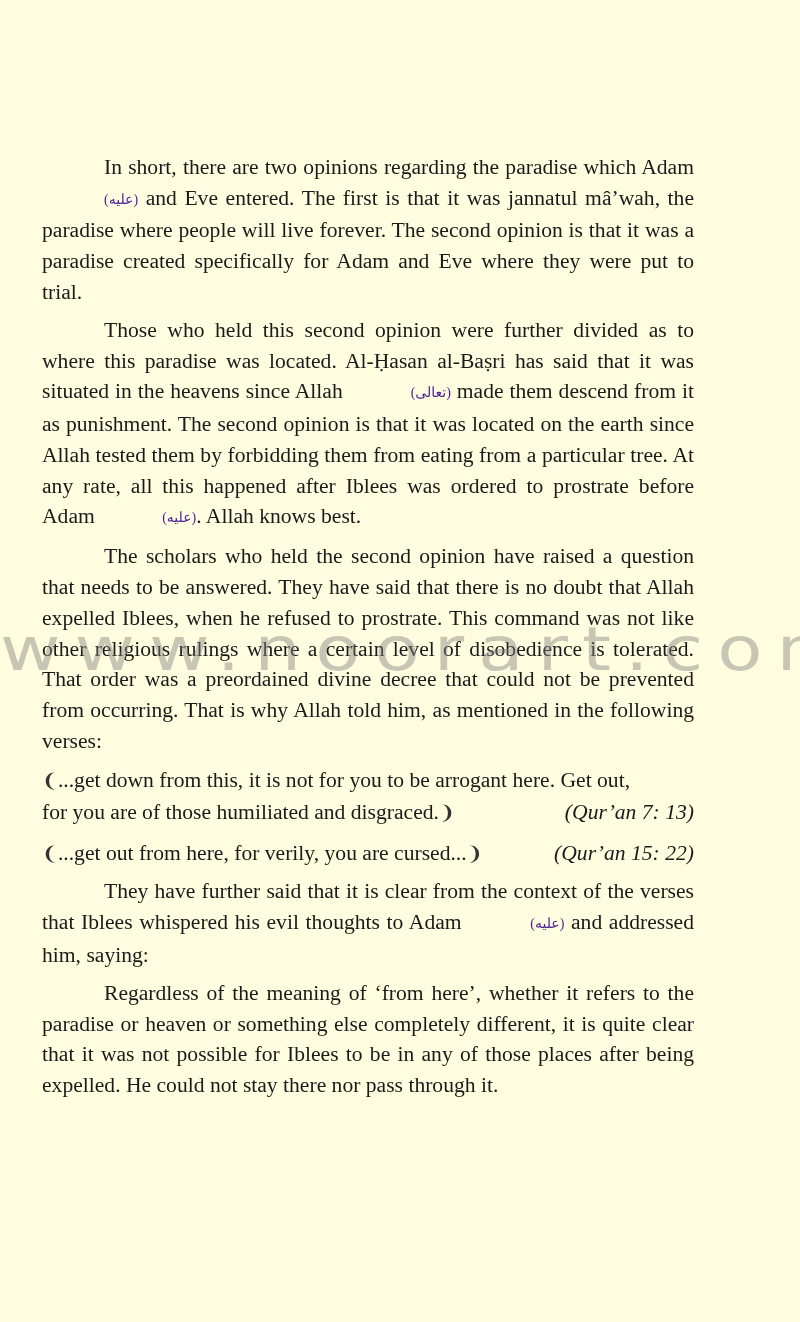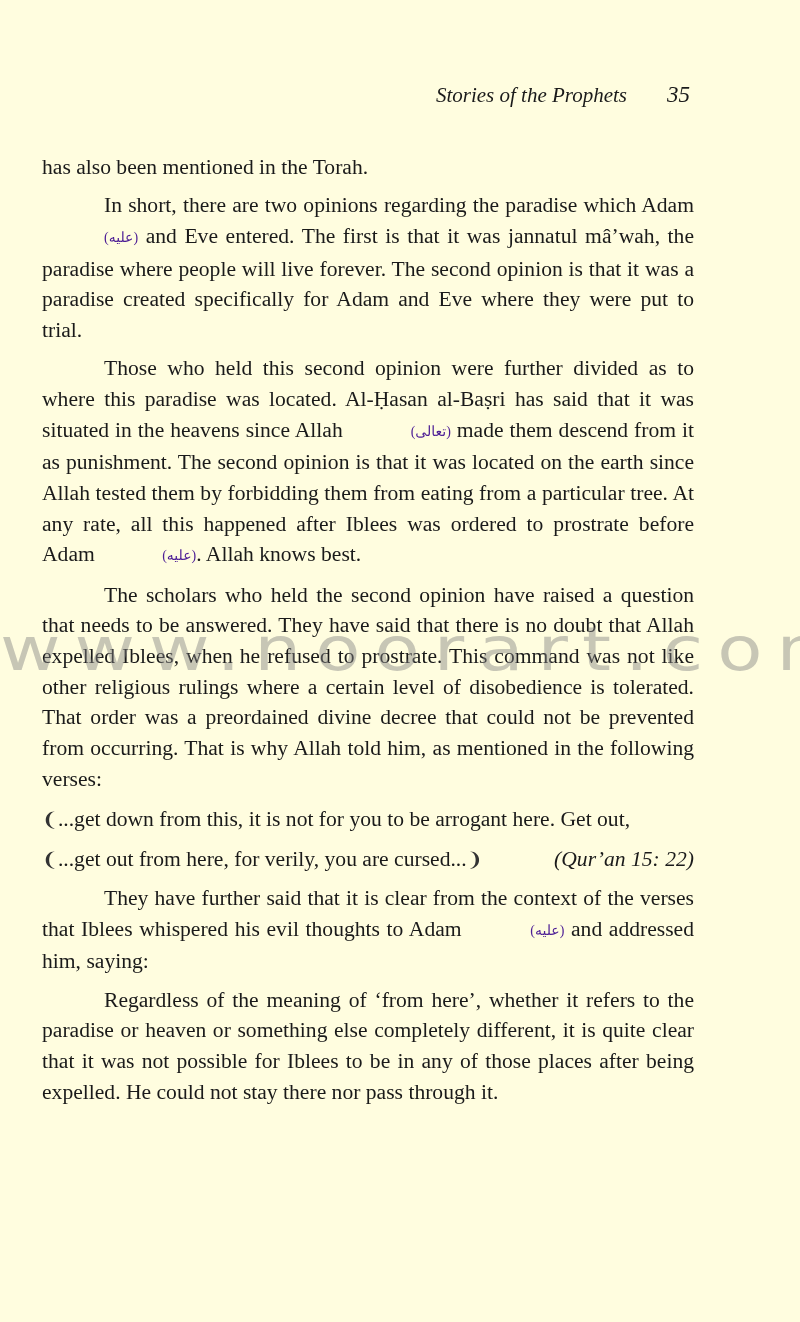--- a/index.html
+++ b/index.html
@@ -99,36 +99,36 @@
       pointer-events: none;
       transform: scaleY(0.82);
       transform-origin: top left;
     }
   </style>
 </head>
 <body>
 
 <div class="page">
 
-  <div class="running-head">
-    <span class="title">Stories of the Prophets</span><span class="pnum">35</span>
-  </div>
 
   <div class="body-text">
 
-    <p class="para first"><span>has also been mentioned in the Torah.</span></p>
 
     <p class="para indent"><span>In short, there are two opinions regarding the paradise which Adam </span><span class="honorific">(عليه)</span><span> and Eve entered. The first is that it was jannatul mâ’wah, the paradise where people will live forever. The second opinion is that it was a paradise created specifically for Adam and Eve where they were put to trial.</span></p>
 
     <p class="para indent"><span>Those who held this second opinion were further divided as to where this paradise was located. Al-Ḥasan al-Baṣri has said that it was situated in the heavens since Allah </span><span class="honorific">(تعالى)</span><span> made them descend from it as punishment. The second opinion is that it was located on the earth since Allah tested them by forbidding them from eating from a particular tree. At any rate, all this happened after Iblees was ordered to prostrate before Adam </span><span class="honorific">(عليه)</span><span>. Allah knows best.</span></p>
 
     <p class="para indent"><span>The scholars who held the second opinion have raised a question that needs to be answered. They have said that there is no doubt that Allah expelled Iblees, when he refused to prostrate. This command was not like other religious rulings where a certain level of disobedience is tolerated. That order was a preordained divine decree that could not be prevented from occurring. That is why Allah told him, as mentioned in the following verses:</span></p>
 
     <div class="quote">
       <span class="line"><span class="bracket">❨</span><span>...get down from this, it is not for you to be arrogant here. Get out,</span></span>
+      <span class="lastline">
+          <span><span>for you are of those humiliated and disgraced.</span><span class="bracket">❩</span></span>
+          <span class="ref">(Qur’an 7: 13)</span>
+        </span>
     </div>
 
     <div class="quote">
       <span class="lastline">
           <span><span class="bracket">❨</span><span>...get out from here, for verily, you are cursed...</span><span class="bracket">❩</span></span>
           <span class="ref">(Qur’an 15: 22)</span>
         </span>
     </div>
 
     <p class="para indent"><span>They have further said that it is clear from the context of the verses that Iblees whispered his evil thoughts to Adam </span><span class="honorific">(عليه)</span><span> and addressed him, saying:</span></p>

